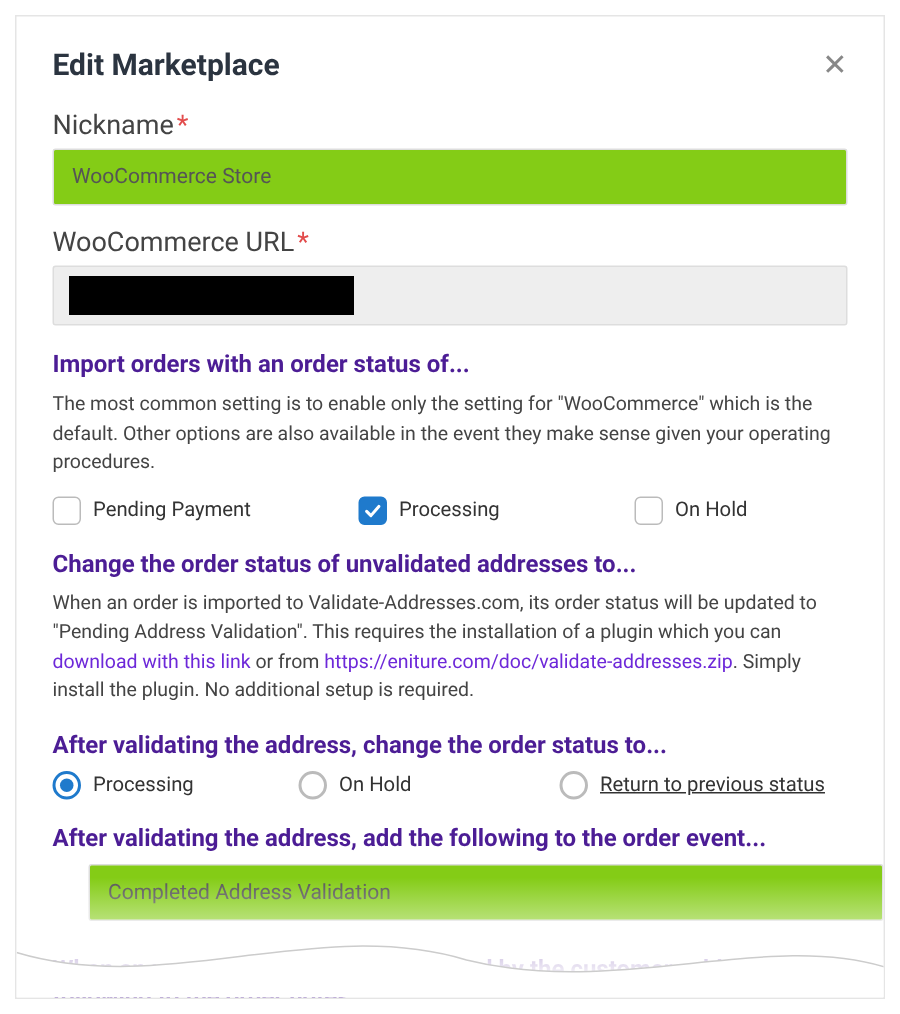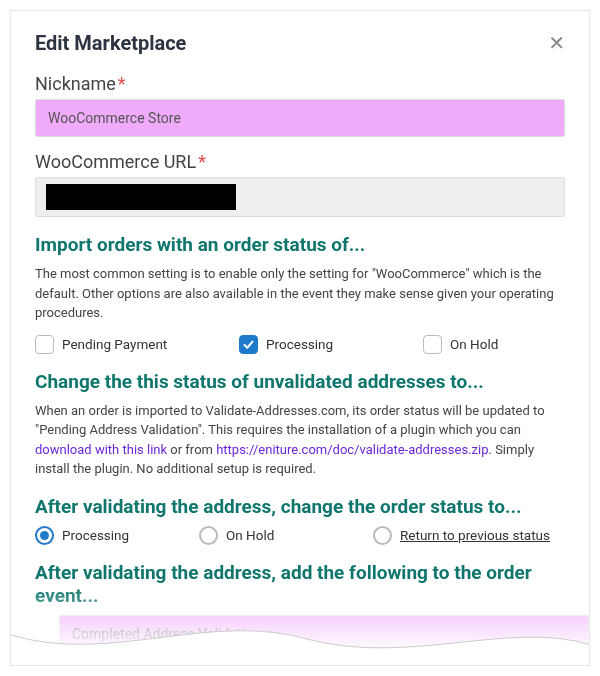--- a/index.html
+++ b/index.html
@@ -42,43 +42,43 @@
   .field { margin-bottom: 14px; }
   .label {
     font-size: 18px;
     color: #444;
     margin-bottom: 5px;
   }
   .req { color: #e24c4c; margin-left: 2px; }
   .input {
     width: 100%;
     border: 1px solid #ddd;
-    background: #f0abfc;
+    background: #84cc16;
     padding: 10px 12px;
     font-size: 14px;
     color: #555;
     border-radius: 2px;
   }
   .input.url {
     background: #eee;
     padding: 0;
     height: 40px;
     display: flex;
     align-items: center;
   }
   .blackbar {
     width: 190px;
     height: 26px;
     background: #000;
     margin: 7px 10px;
   }
   .section-head {
-    font-size: 19px;
+    font-size: 16px;
     font-weight: 700;
-    color: #0f766e;
+    color: #4c1d95;
     margin-top: 16px;
     margin-bottom: 8px;
   }
   .body-text {
     font-size: 13px;
     color: #444;
     line-height: 1.5;
     margin-bottom: 12px;
   }
   .body-text a { color: #6d28d9; text-decoration: none; }
@@ -196,21 +196,21 @@
         <span>Processing</span>
       </div>
       <div class="copt">
         <span class="cbox">
           
         </span>
         <span>On Hold</span>
       </div>
     </div>
 
-    <div class="section-head">Change the this status of unvalidated addresses to...</div>
+    <div class="section-head">Change the order status of unvalidated addresses to...</div>
     <div class="body-text">
       <span>When an order is imported to </span><span class="underline">Validate-Addresses.com</span><span>, its order status will be updated to "Pending Address Validation". This requires the installation of a plugin which you can </span><a href="#">download with this link</a><span> or from </span><a href="#">https://eniture.com/doc/validate-addresses.zip</a><span>. Simply install the plugin. No additional setup is required.</span>
     </div>
 
     <div class="section-head">After validating the address, change the order status to...</div>
     <div class="radiorow">
       <div class="ropt">
         <span class="rad sel"></span>
         <span>Processing</span>
       </div>

